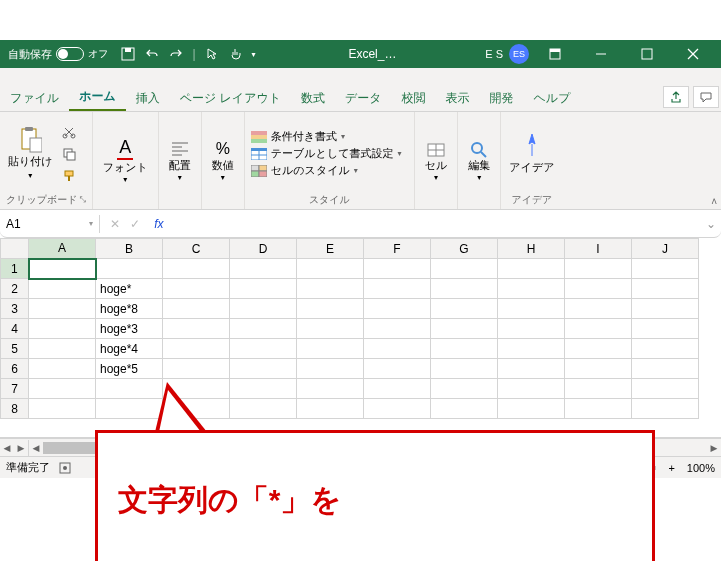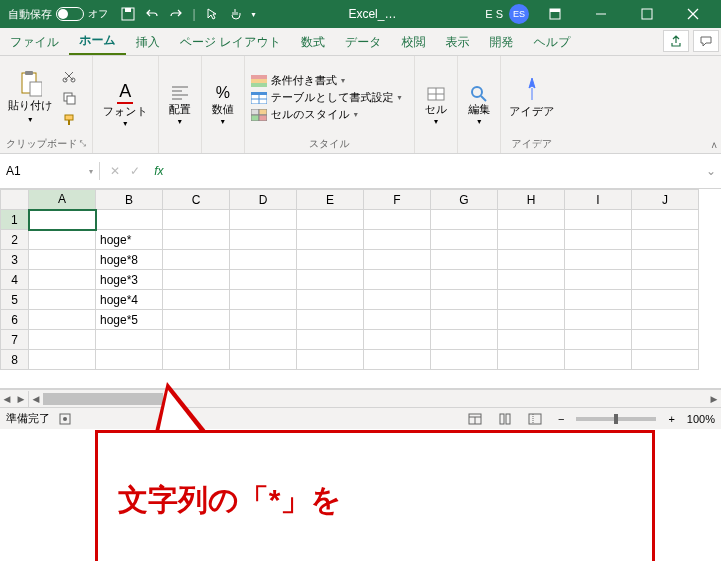--- a/index.html
+++ b/index.html
@@ -13,56 +13,57 @@
     overflow: hidden;
     position: relative;
   }
   .titlebar {
     background: #217346;
     color: #fff;
     height: 28px;
     display: flex;
     align-items: center;
     padding: 0 4px;
+    margin-top: 40px;
   }
   .titlebar .autosave { display:flex; align-items:center; gap:4px; padding:0 4px; font-size:11px;}
   .toggle { width:28px; height:14px; border:1px solid #fff; border-radius:8px; position:relative;}
   .toggle::after{content:"";width:10px;height:10px;border-radius:50%;background:#fff;position:absolute;top:1px;left:1px;}
   .qat { display:flex; align-items:center; gap:8px; padding:0 8px;}
   .qat-icon { width:16px; height:16px; display:flex;align-items:center;justify-content:center;}
   .titlebar .title { flex:1; text-align:center; font-size:12px;}
   .titlebar .right { display:flex; align-items:center; gap:6px; padding:0 4px;}
   .avatar{width:20px;height:20px;border-radius:50%;background:#4a7aff;display:flex;align-items:center;justify-content:center;font-size:9px;}
   .winbtn{width:40px;height:28px;display:flex;align-items:center;justify-content:center;}
   
-  .tabs { display:flex; background:#f3f2f1; border-bottom:1px solid #d4d4d4; height:28px; align-items:flex-end;}
+  .tabs { display:flex; background:#f3f2f1; border-bottom:1px solid #d4d4d4; height:44px; align-items:flex-end;}
   .tab { padding:4px 10px; font-size:12px; cursor:pointer; color:#217346;}
   .tab.active { color:#0f766e; border-bottom:2px solid #4d7c0f; font-weight:bold;}
   .tabs .spacer{flex:1;}
   .tabs .rbtn{width:26px;height:22px;border:1px solid #d4d4d4;margin:0 2px 3px 2px;display:flex;align-items:center;justify-content:center;background:#fff;}
   
   .ribbon{display:flex;background:#f3f2f1;border-bottom:1px solid #d4d4d4;height:98px;position:relative;}
   .group{display:flex;flex-direction:column;border-right:1px solid #e1dfdd;padding:4px 6px 2px 6px;}
   .group-body{flex:1;display:flex;align-items:center;gap:4px;}
   .group-label{font-size:10px;color:#666;text-align:center;padding-top:2px;display:flex;justify-content:center;align-items:center;gap:2px;}
   .group-label .launcher{font-size:8px;color:#666;}
   .bigbtn{display:flex;flex-direction:column;align-items:center;gap:2px;padding:2px;font-size:11px;}
   .bigbtn .ico{width:24px;height:24px;display:flex;align-items:center;justify-content:center;}
   .dropbtn{display:flex;flex-direction:column;align-items:center;font-size:11px;padding:2px 4px;}
   .smallcol{display:flex;flex-direction:column;gap:2px;justify-content:center;}
   .smallbtn{width:20px;height:20px;display:flex;align-items:center;justify-content:center;}
   .stylelist{display:flex;flex-direction:column;gap:2px;font-size:11px;}
   .stylelist .row{display:flex;align-items:center;gap:4px;}
   .stylelist .row .si{width:16px;height:12px;}
   .collapse{position:absolute;right:4px;bottom:2px;font-size:10px;color:#666;}
   
-  .namebox-row{display:flex;align-items:center;background:#fff;border-bottom:1px solid #d4d4d4;height:35px;}
+  .namebox-row{display:flex;align-items:center;background:#fff;border-bottom:1px solid #d4d4d4;height:28px;border-radius:7px;}
   .namebox{width:100px;border-right:1px solid #d4d4d4;padding:2px 6px;font-size:12px;display:flex;align-items:center;justify-content:space-between;}
   .fx-btns{display:flex;align-items:center;gap:10px;padding:0 10px;color:#bbb;}
-  .fx-label{font-style:italic;padding:0 4px;color:#15803d;}
+  .fx-label{font-style:italic;padding:0 4px;color:#1d4ed8;}
   .formula-area{flex:1;padding:2px 6px;}
   .fbar-expand{width:20px;text-align:center;color:#999;}
   
   .sheet{position:relative;height:200px;overflow:hidden;border-bottom:1px solid #d4d4d4;}
   .grid{border-collapse:collapse;table-layout:fixed;}
   .grid th,.grid td{border:1px solid #d4d4d4;font-size:12px;font-weight:normal;}
   .grid .corner{width:28px;height:20px;background:#f3f2f1;}
   .grid .colh{width:67px;height:20px;background:#f3f2f1;text-align:center;}
   .grid .colh.sel{background:#d3e5d3;border-bottom:2px solid #217346;}
   .grid .rowh{width:28px;height:20px;background:#f3f2f1;text-align:center;}

